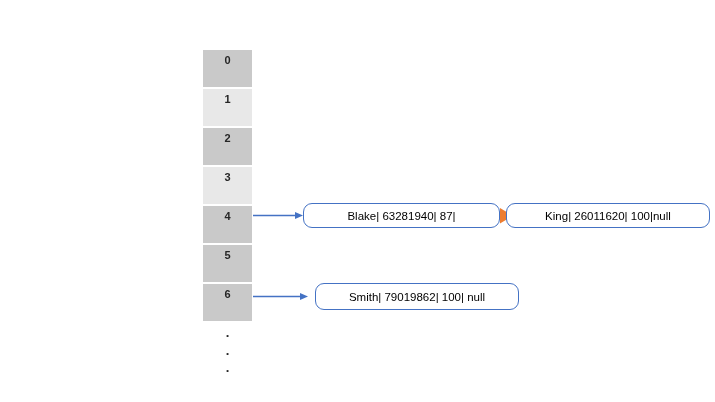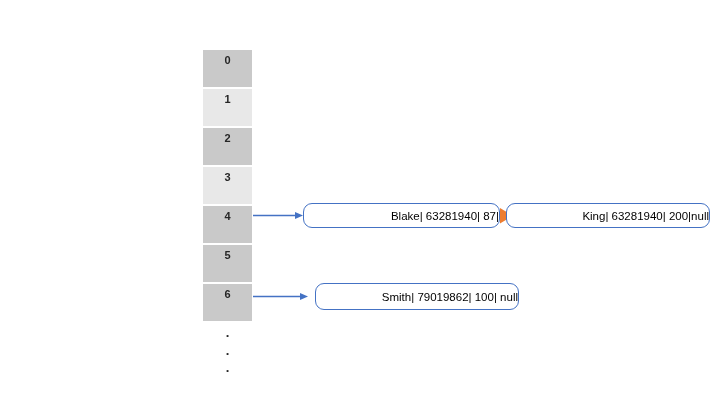--- a/index.html
+++ b/index.html
@@ -55,21 +55,21 @@
 
   
   .node {
     position: absolute;
     box-sizing: border-box;
     border: 1.4px solid #4472c4;
     border-radius: 9px;
     background: #ffffff;
     display: flex;
     align-items: center;
-    justify-content: flex-end;
+    justify-content: center;
     font-size: 11.5px;
     color: #000000;
     white-space: pre;
   }
   .node-blake { left: 303px; top: 203px; width: 197px; height: 25px; }
   .node-king  { left: 506px; top: 203px; width: 204px; height: 25px; }
   .node-smith { left: 315px; top: 283px; width: 204px; height: 27px; }
 
   
   .overlay {
@@ -112,19 +112,19 @@
     <g>
       <rect x="477" y="212" width="24" height="7.5" fill="#ed7d31"></rect>
       <path d="M513,215.7 L500,208 L500,223.5 Z" fill="#ed7d31"></path>
     </g>
   </svg>
 
   <div class="node node-blake">
     <span>Blake| 63281940| 87|</span>
   </div>
   <div class="node node-king">
-    <span>King| 63281940| 200|null</span>
+    <span>King| 26011620| 100|null</span>
   </div>
   <div class="node node-smith">
     <span>Smith| 79019862| 100| null</span>
   </div>
 
 </div>
 
 </body></html>

